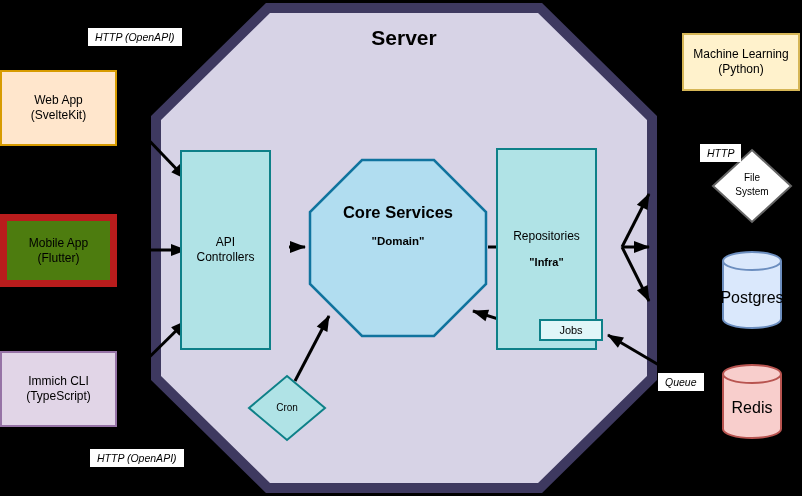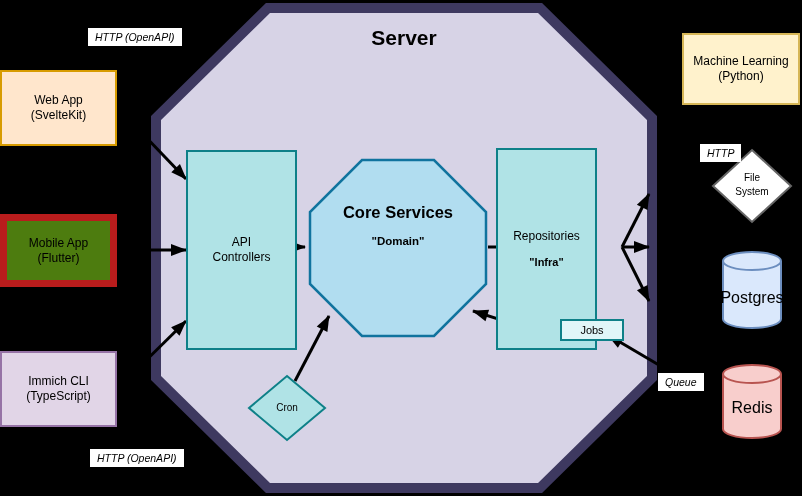--- a/index.html
+++ b/index.html
@@ -90,40 +90,40 @@
   <div class="ov node node-cli" style="left:0;top:351px;width:117px;height:76px;">
     <div>Immich CLI</div>
     <div>(TypeScript)</div>
   </div>
 
   <div class="ov tag" style="left:88px;top:28px;">HTTP (OpenAPI)</div>
   <div class="ov tag" style="left:90px;top:449px;">HTTP (OpenAPI)</div>
   <div class="ov tag" style="left:700px;top:144px;text-align:right;">HTTP</div>
   <div class="ov tag" style="left:658px;top:373px;">Queue</div>
 
-  <div class="ov node node-teal" style="left:186px;top:150px;width:111px;height:200px;">
+  <div class="ov node node-teal" style="left:180px;top:150px;width:91px;height:200px;">
     <div class="apic-inner">API Controllers</div>
   </div>
 
   <div class="ov ctext" style="left:323px;top:203px;width:150px;">
     <div class="core-name">Core Services</div>
     <div class="core-sub">"Domain"</div>
   </div>
 
   <div class="ov node node-teal" style="left:496px;top:148px;width:101px;height:202px;">
     <div>Repositories</div>
     <div class="repo-sub">"Infra"</div>
   </div>
-  <div class="ov node node-jobs" style="left:560px;top:319px;width:64px;height:22px;">
+  <div class="ov node node-jobs" style="left:539px;top:319px;width:64px;height:22px;">
     <div>Jobs</div>
   </div>
 
   <div class="ov ctext small" style="left:252px;top:401px;width:70px;">Cron</div>
 
-  <div class="ov node node-ml" style="left:682px;top:33px;width:118px;height:72px;">
+  <div class="ov node node-ml" style="left:682px;top:33px;width:118px;height:58px;">
     <div>Machine Learning</div>
     <div>(Python)</div>
   </div>
 
   <div class="ov ctext small" style="left:712px;top:171px;width:80px;">
     <div>File</div>
     <div>System</div>
   </div>
 
   <div class="ov ctext" style="left:712px;top:289px;width:80px;">Postgres</div>

